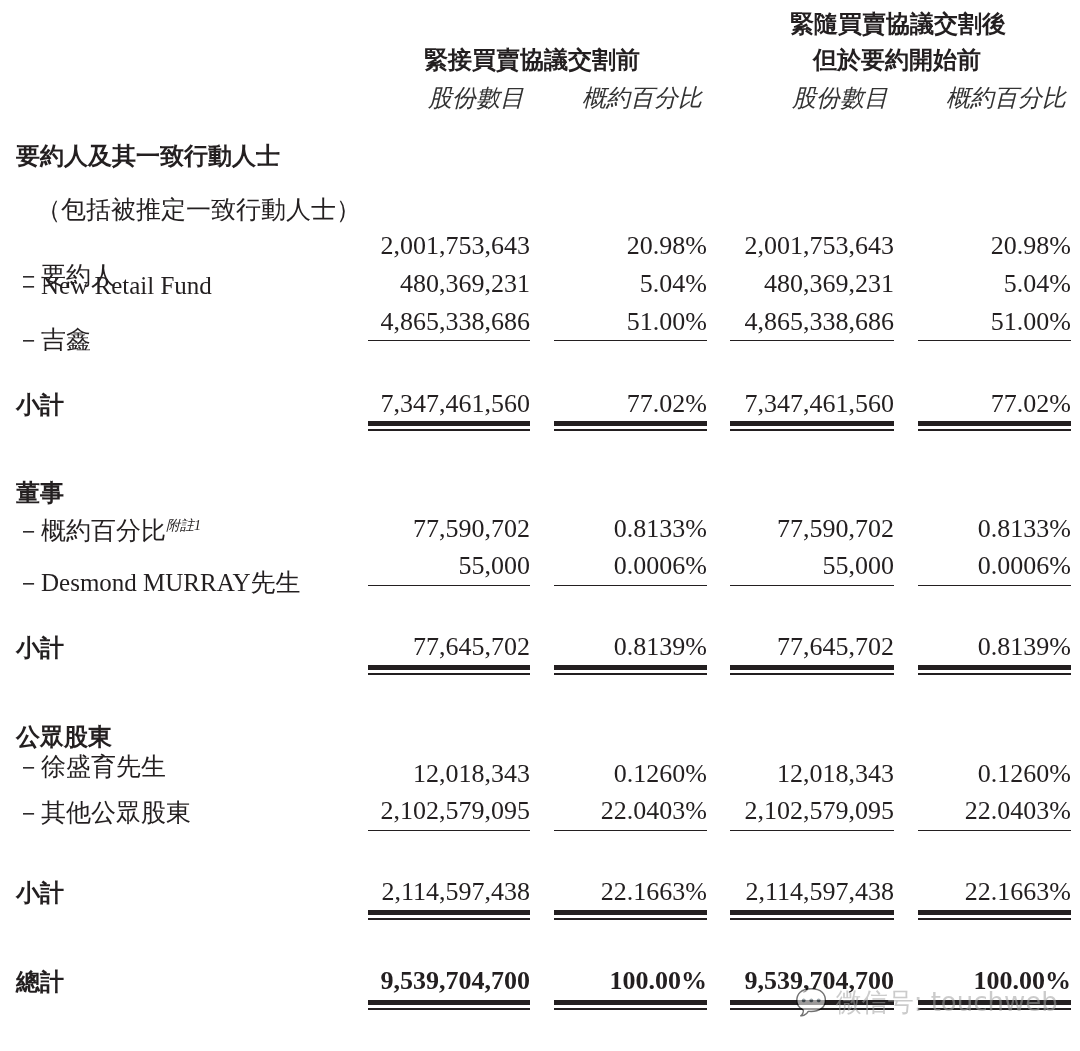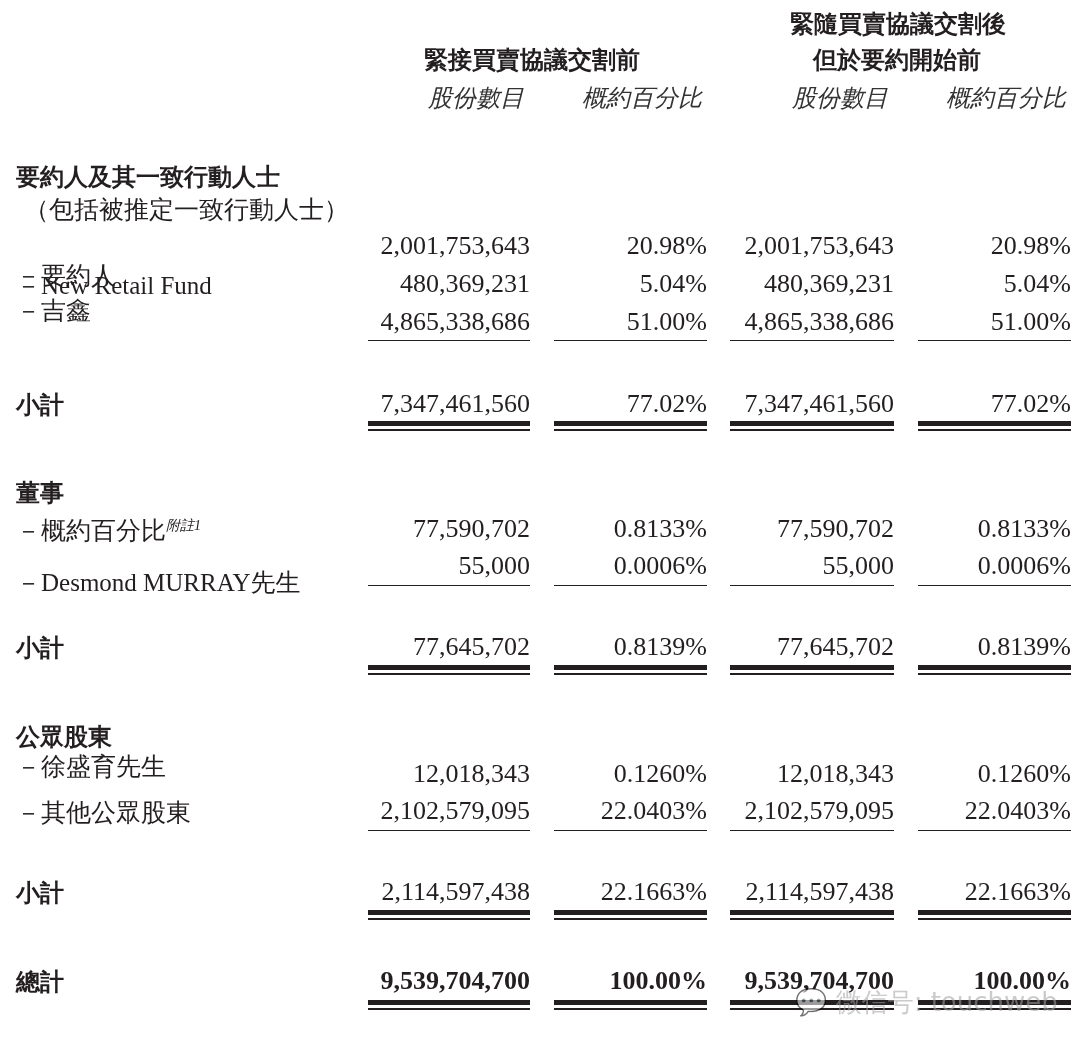--- a/index.html
+++ b/index.html
@@ -27,39 +27,39 @@
 <body>
 
 <div class="abs hdr" style="left:424px;top:44px;">緊接買賣協議交割前</div>
 <div class="abs hdr" style="left:790px;top:8px;">緊隨買賣協議交割後</div>
 <div class="abs hdr" style="left:813px;top:44px;">但於要約開始前</div>
 <div class="abs sub" style="left:428px;top:82px;">股份數目</div>
 <div class="abs sub" style="left:582px;top:82px;">概約百分比</div>
 <div class="abs sub" style="left:792px;top:82px;">股份數目</div>
 <div class="abs sub" style="left:946px;top:82px;">概約百分比</div>
 
-<div class="abs sec" style="top:161px;">要約人及其一致行動人士</div>
-<div class="abs lbl" style="top:193px;left:24px;">（包括被推定一致行動人士）</div>
+<div class="abs sec" style="top:140px;">要約人及其一致行動人士</div>
+<div class="abs lbl" style="top:193px;left:36px;">（包括被推定一致行動人士）</div>
 
 <div>
   <div class="abs lbl" style="top:231px;margin-top:28px;">－要約人</div>
   <div class="abs num c1" style="top:231px;">2,001,753,643</div>
   <div class="abs num c2" style="top:231px;">20.98%</div>
   <div class="abs num c3" style="top:231px;">2,001,753,643</div>
   <div class="abs num c4" style="top:231px;">20.98%</div>
 </div>
 <div>
   <div class="abs lbl" style="top:269px;">－New Retail Fund</div>
   <div class="abs num c1" style="top:269px;">480,369,231</div>
   <div class="abs num c2" style="top:269px;">5.04%</div>
   <div class="abs num c3" style="top:269px;">480,369,231</div>
   <div class="abs num c4" style="top:269px;">5.04%</div>
 </div>
 <div>
-  <div class="abs lbl" style="top:294px;text-align:right;">－吉鑫</div>
+  <div class="abs lbl" style="top:323px;text-align:right;">－吉鑫</div>
   <div class="abs num c1" style="top:307px;">4,865,338,686</div>
   <div class="abs num c2" style="top:307px;">51.00%</div>
   <div class="abs num c3" style="top:307px;">4,865,338,686</div>
   <div class="abs num c4" style="top:307px;">51.00%</div>
 </div>
 <div class="line" style="left:368px;width:162px;top:340px;"></div>
 <div class="line" style="left:554px;width:153px;top:340px;"></div>
 <div class="line" style="left:730px;width:164px;top:340px;"></div>
 <div class="line" style="left:918px;width:153px;top:340px;"></div>
 

